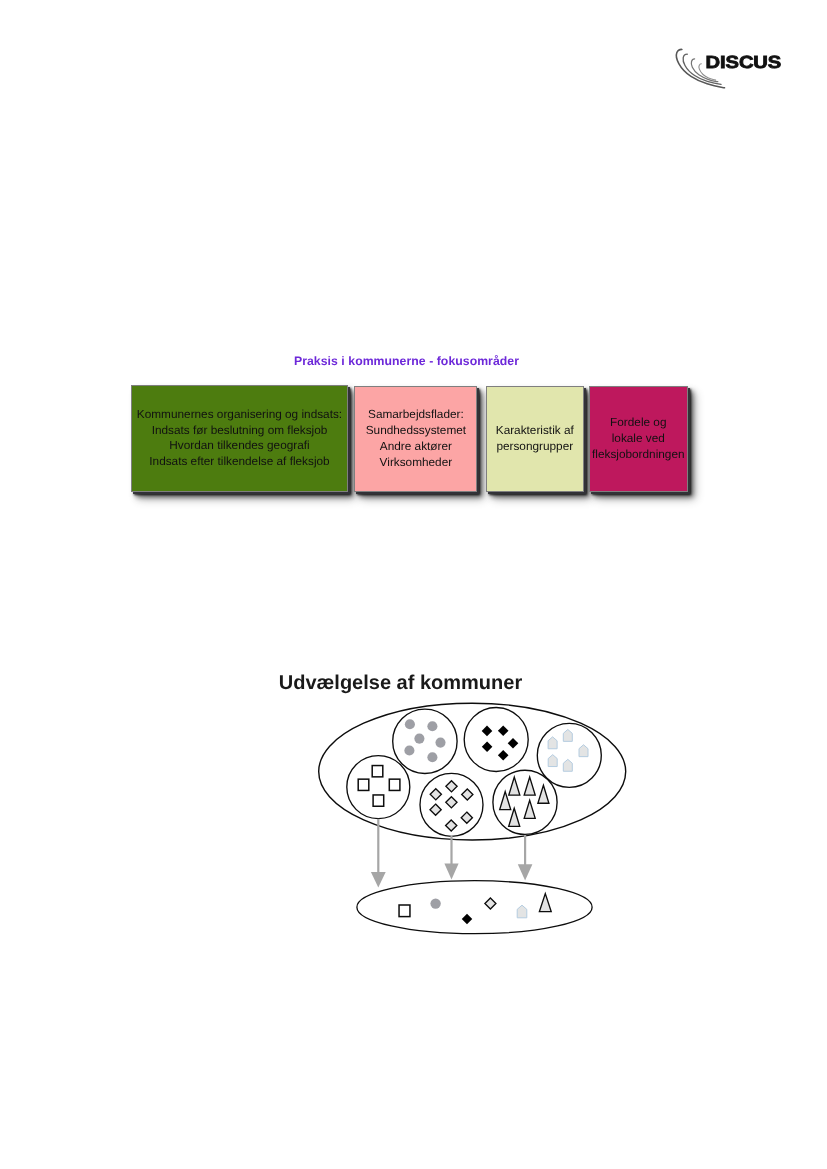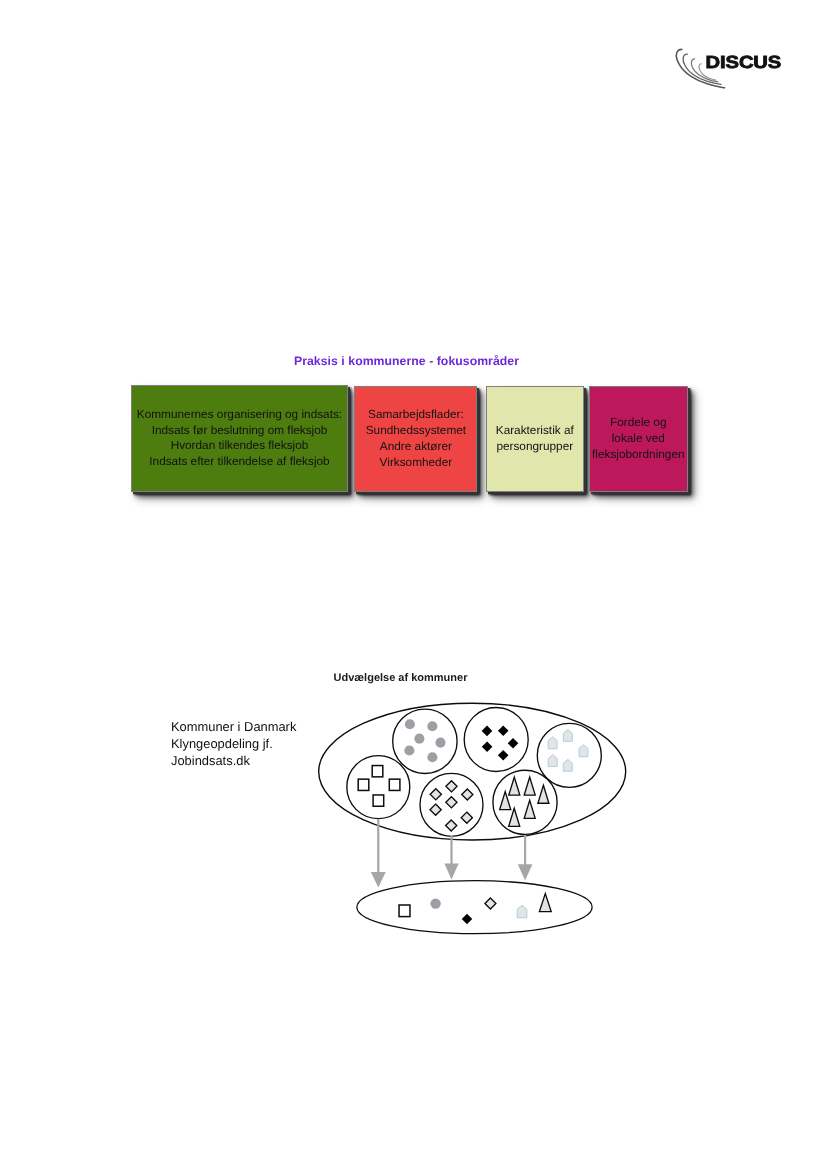--- a/index.html
+++ b/index.html
@@ -19,21 +19,21 @@
   .fbox{position:absolute;background:#e1e6ad;border:1px solid #7f7f7f;
         box-sizing:border-box;
         box-shadow:2px 2px 0 rgba(52,52,57,0.95), 3px 3px 2px rgba(0,0,0,0.78), 5px 5px 5px rgba(0,0,0,0.55), 7px 7px 9px rgba(0,0,0,0.30);
         display:flex;align-items:center;justify-content:center;}
   .fbox .txt{width:100%;text-align:center;font-size:11.8px;line-height:15.75px;
              color:#111111;}
   .fbox .txt div{white-space:nowrap;}
 
   
   #s2-title{position:absolute;left:0;top:672px;width:801px;text-align:center;
-            font-size:11px;font-weight:bold;color:#1a1a1a;}
+            font-size:20px;font-weight:bold;color:#1a1a1a;}
   .cap{position:absolute;font-size:12.9px;line-height:17.2px;color:#111111;white-space:nowrap;}
   #cap-top{left:171px;top:717.5px;}
   #cap-bottom{left:171px;top:843.2px;}
   .cap .b{font-weight:bold;}
   #diagram{position:absolute;left:0;top:0;}
 </style>
 </head>
 <body>
 
 <div class="page">
@@ -48,25 +48,25 @@
 </g>
       <text x="37.6" y="25.8" font-family="'Liberation Sans',sans-serif" font-size="17.5" font-weight="bold" fill="#111111" stroke="#111111" stroke-width="0.85" letter-spacing="-0.1" textLength="75.6" lengthAdjust="spacingAndGlyphs">DISCUS</text>
     </svg>
   </div>
 
   <div id="s1-title">Praksis i kommunerne - fokusområder</div>
   <div class="fbox" id="box1" style="left: 130.8px; top: 384.8px; width: 217.4px; height: 107.4px; background: #4d7c0f; border-color: rgb(127, 127, 127);">
       <div class="txt">
         <div>Kommunernes organisering og indsats:</div>
         <div>Indsats før beslutning om fleksjob</div>
-        <div>Hvordan tilkendes fleksjob</div>
+        <div>Hvordan tilkendes geografi</div>
         <div>Indsats efter tilkendelse af fleksjob</div>
       </div>
     </div>
-  <div class="fbox" id="box2" style="left: 354.3px; top: 386.2px; width: 123.2px; height: 105.6px; background: #ef4444; border-color: rgb(127, 127, 127);">
+  <div class="fbox" id="box2" style="left: 354.3px; top: 386.2px; width: 123.2px; height: 105.6px; background: #fca5a5; border-color: rgb(127, 127, 127);">
       <div class="txt">
         <div>Samarbejdsflader:</div>
         <div>Sundhedssystemet</div>
         <div>Andre aktører</div>
         <div>Virksomheder</div>
       </div>
     </div>
   <div class="fbox" id="box3" style="left: 485.6px; top: 386.2px; width: 98.4px; height: 105.6px; background: rgb(225, 230, 173); border-color: rgb(127, 127, 127);">
       <div class="txt">
         <div>Karakteristik af</div>
@@ -75,25 +75,20 @@
     </div>
   <div class="fbox" id="box4" style="left: 588.6px; top: 386.2px; width: 99.4px; height: 105.6px; background: #be185d; border-color: rgb(127, 127, 127);">
       <div class="txt">
         <div>Fordele og</div>
         <div>lokale ved</div>
         <div>fleksjobordningen</div>
       </div>
     </div>
 
   <div id="s2-title">Udvælgelse af kommuner</div>
-  <div class="cap" id="cap-top">
-      <div>Kommuner i Danmark</div>
-      <div>Klyngeopdeling jf.</div>
-      <div>Jobindsats.dk</div>
-    </div>
 
   <svg id="diagram" width="827" height="1169">
       <ellipse cx="472.2" cy="771.6" rx="153.5" ry="68.4" fill="none" stroke="#0d0d0d" stroke-width="1.4"></ellipse>
       <circle cx="424.9" cy="741.3" r="32.2" fill="#ffffff" stroke="#0d0d0d" stroke-width="1.35"></circle>
       <circle cx="496.2" cy="739.5" r="32" fill="#ffffff" stroke="#0d0d0d" stroke-width="1.35"></circle>
       <circle cx="569.3" cy="755.3" r="32" fill="#ffffff" stroke="#0d0d0d" stroke-width="1.35"></circle>
       <circle cx="378.3" cy="787.1" r="31.5" fill="#ffffff" stroke="#0d0d0d" stroke-width="1.35"></circle>
       <circle cx="451.5" cy="804.8" r="31.5" fill="#ffffff" stroke="#0d0d0d" stroke-width="1.35"></circle>
       <circle cx="525" cy="802.3" r="32.1" fill="#ffffff" stroke="#0d0d0d" stroke-width="1.35"></circle>
       <circle cx="409.9" cy="724.2" r="5.05" fill="#9e9fa5"></circle>

